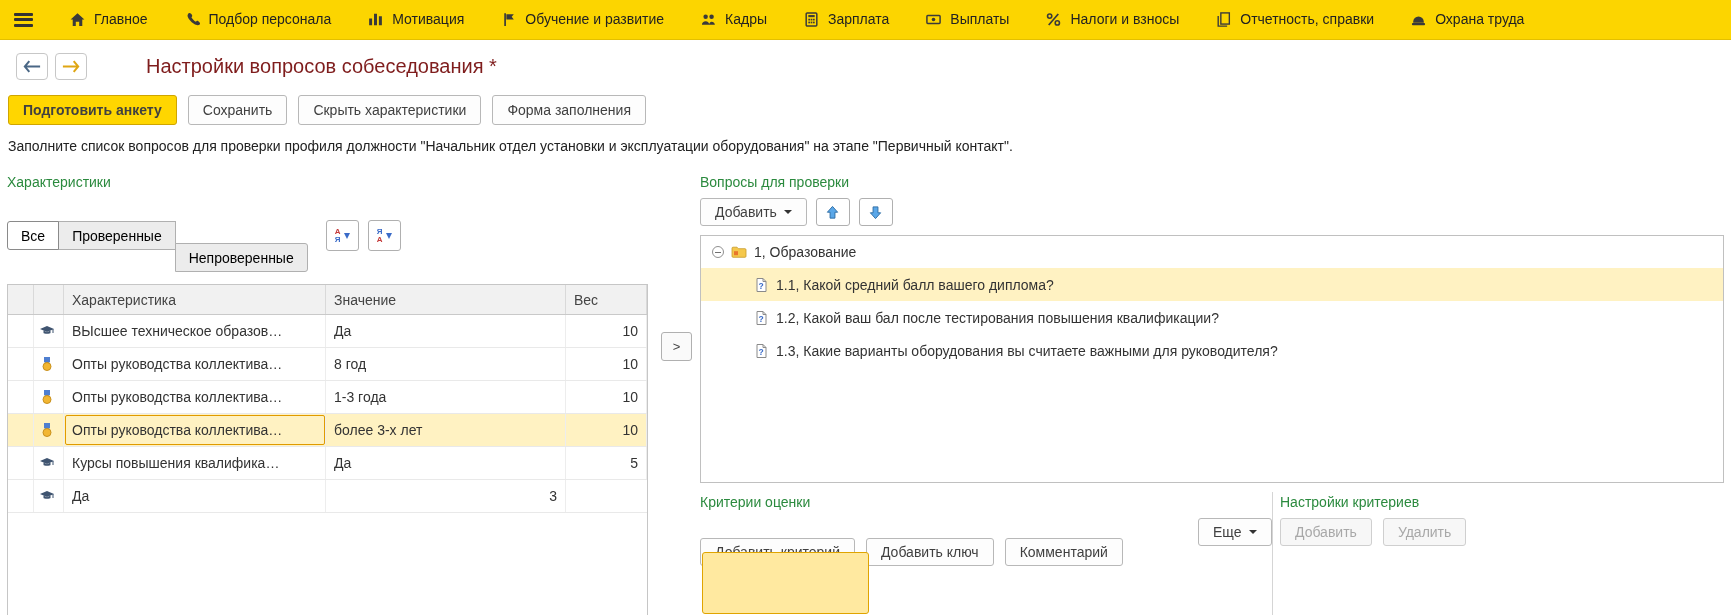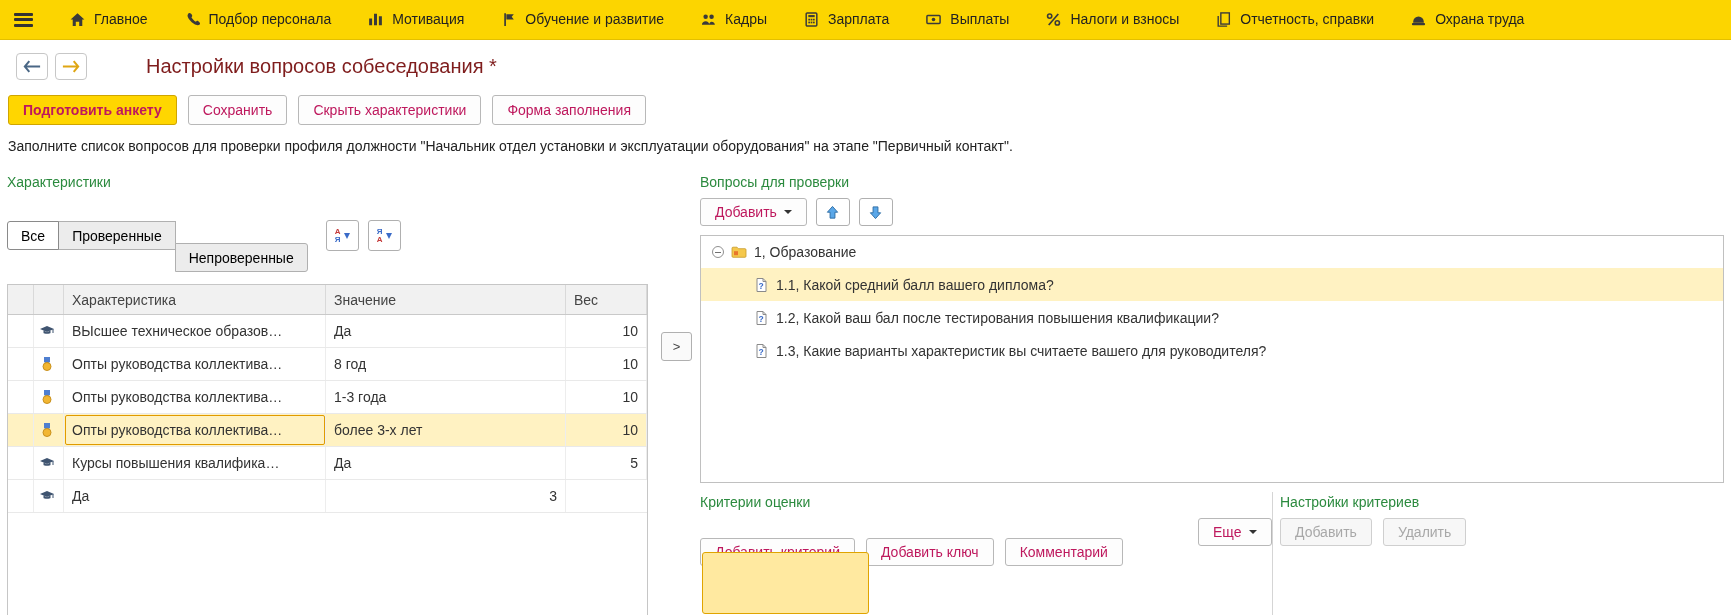--- a/index.html
+++ b/index.html
@@ -13,21 +13,21 @@
   .menu-item { display:flex; align-items:flex-start; gap:8px; color:#222; cursor:pointer; white-space:nowrap; }
   .menu-item svg { width:17px; height:17px; flex:0 0 auto; }
 
   
   .nav-row { display:flex; align-items:center; padding:13px 0 0 16px; }
   .nav-btn { width:32px; height:27px; border:1px solid #c7c7c7; border-radius:4px; background:#fff; display:flex; align-items:center; justify-content:center; margin-right:7px; cursor:pointer; }
   .page-title { margin-left:52px; font-size:20px; color:#7f1d1d; }
 
   
   .actions { display:flex; gap:11px; padding:15px 0 0 8px; }
-  .btn { height:30px; padding:0 14px; border:1px solid #b8b8b8; border-radius:3px; background:#fdfdfd; font-size:14px; color:#be185d; display:inline-flex; align-items:center; cursor:pointer; white-space:nowrap; }
+  .btn { height:30px; padding:0 14px; border:1px solid #b8b8b8; border-radius:3px; background:#fdfdfd; font-size:14px; color:#404040; display:inline-flex; align-items:center; cursor:pointer; white-space:nowrap; }
   .btn-primary { background:#ffd600; border-color:#cfa500; font-weight:bold; }
   .btn.disabled { color:#a8a8a8; background:#f7f7f7; border-color:#cfcfcf; cursor:default; }
   .caret { width:0; height:0; border-left:4px solid transparent; border-right:4px solid transparent; border-top:4.5px solid #333; margin-left:7px; }
 
   .description { padding:13px 0 0 8px; color:#222; }
 
   .section-title { color:#2b8a3e; font-size:14px; }
 
   
   .left-panel { position:absolute; left:7px; top:174px; width:641px; }
@@ -359,21 +359,21 @@
     </div>
 
     <div class="tree-row item">
       <span class="ico">
         <svg viewBox="0 0 16 16">
             <path d="M4 1.5h6l3 3v10H4z" fill="#fff" stroke="#8a8a8a"></path>
             <path d="M10 1.5v3h3" fill="none" stroke="#8a8a8a"></path>
             <text x="5.6" y="11.6" font-size="8.5" font-weight="bold" fill="#3a6bc8">?</text>
           </svg>
       </span>
-      <span class="lbl">1.3, Какие варианты характеристик вы считаете вашего для руководителя?</span>
+      <span class="lbl">1.3, Какие варианты оборудования вы считаете важными для руководителя?</span>
     </div>
   </div>
 
   <div class="section-title crit-title">Критерии оценки</div>
 
   <div class="crit-buttons">
     <button class="btn" style="height:28px;">Добавить критерий</button>
     <button class="btn" style="height:28px;">Добавить ключ</button>
     <button class="btn" style="height:28px;">Комментарий</button>
   </div>

